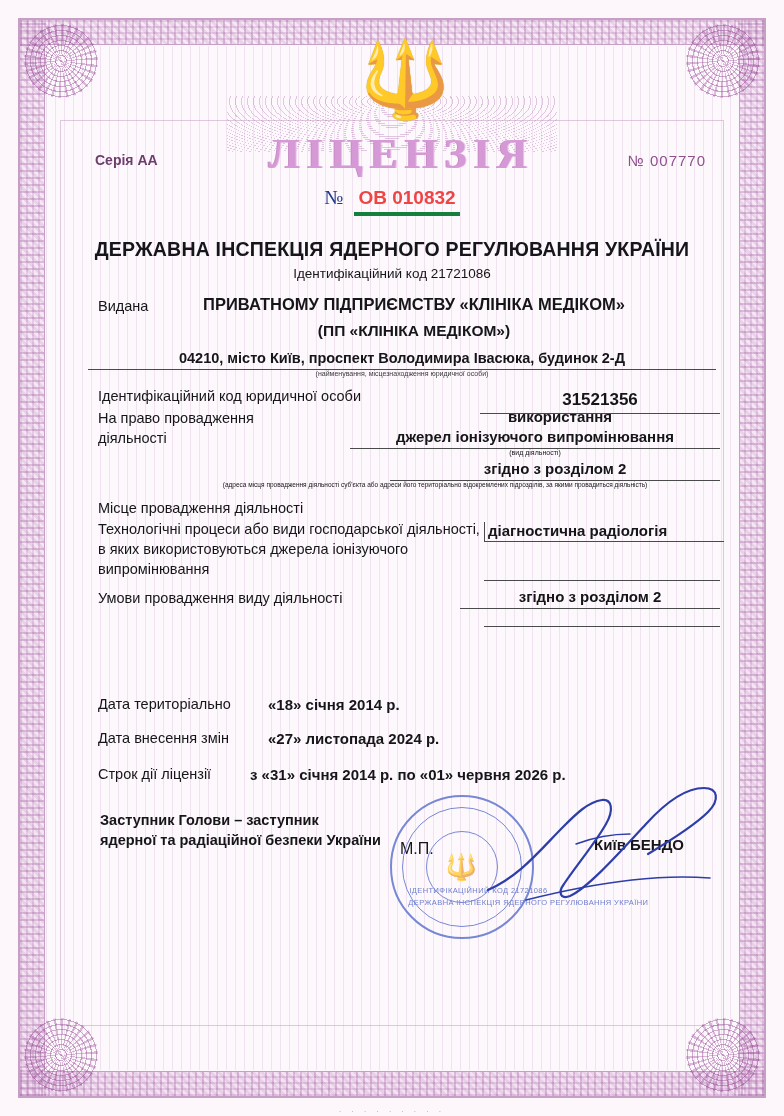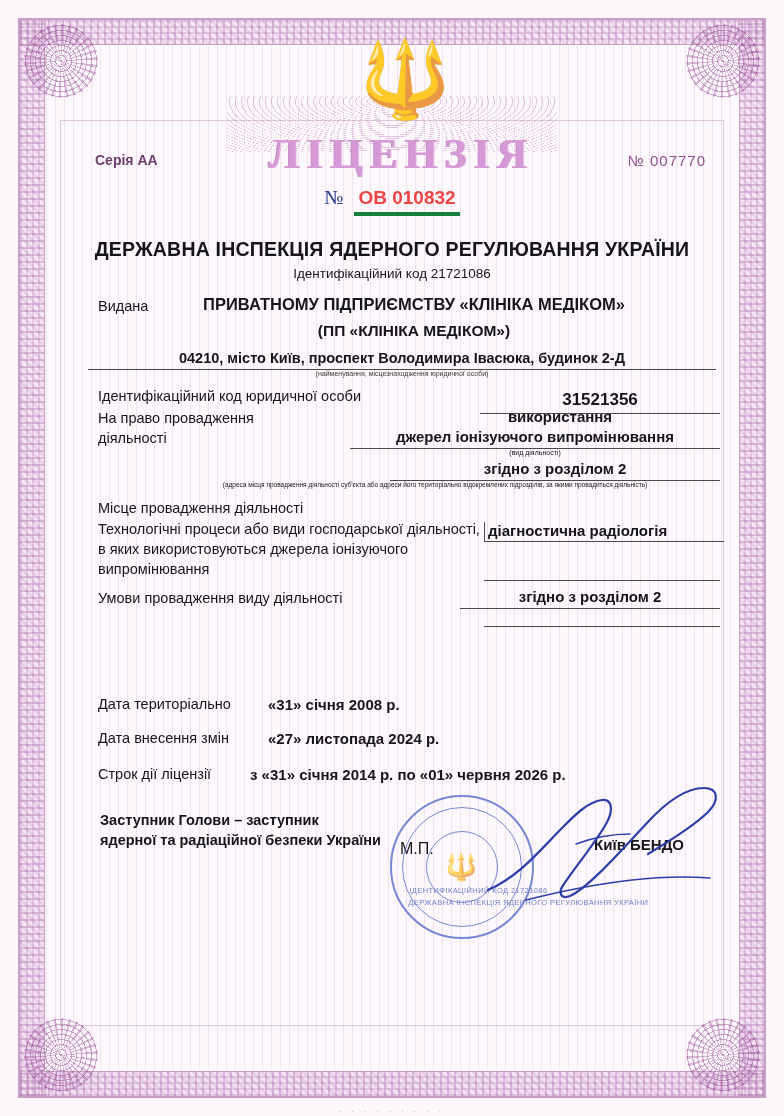--- a/index.html
+++ b/index.html
@@ -460,21 +460,21 @@
     <div class="field-row f-tech-l2">в яких використовуються джерела  іонізуючого</div>
     <div class="field-row f-tech-l3">випромінювання</div>
     <div class="field-row f-tech-value">діагностична радіологія</div>
     <div class="field-row f-tech-rule2"></div>
 
     <div class="field-row f-cond-label">Умови провадження виду діяльності</div>
     <div class="field-row f-cond-value">згідно з розділом 2</div>
     <div class="field-row f-cond-rule2"></div>
 
     <div class="field-row f-reissue-label">Дата територіально</div>
-    <div class="field-row f-reissue-value">«31»  січня   2008 р.</div>
+    <div class="field-row f-reissue-value">«18»  січня   2014 р.</div>
 
     <div class="field-row f-change-label">Дата внесення змін</div>
     <div class="field-row f-change-value">«27»  листопада 2024 р.</div>
 
     <div class="field-row f-term-label">Строк дії ліцензії</div>
     <div class="field-row f-term-value">з «31» січня 2014 р.   по  «01» червня 2026 р.</div>
 
     <div class="signer-block">
       <div>Заступник Голови – заступник</div>
       <div>ядерної та радіаційної безпеки України</div>

